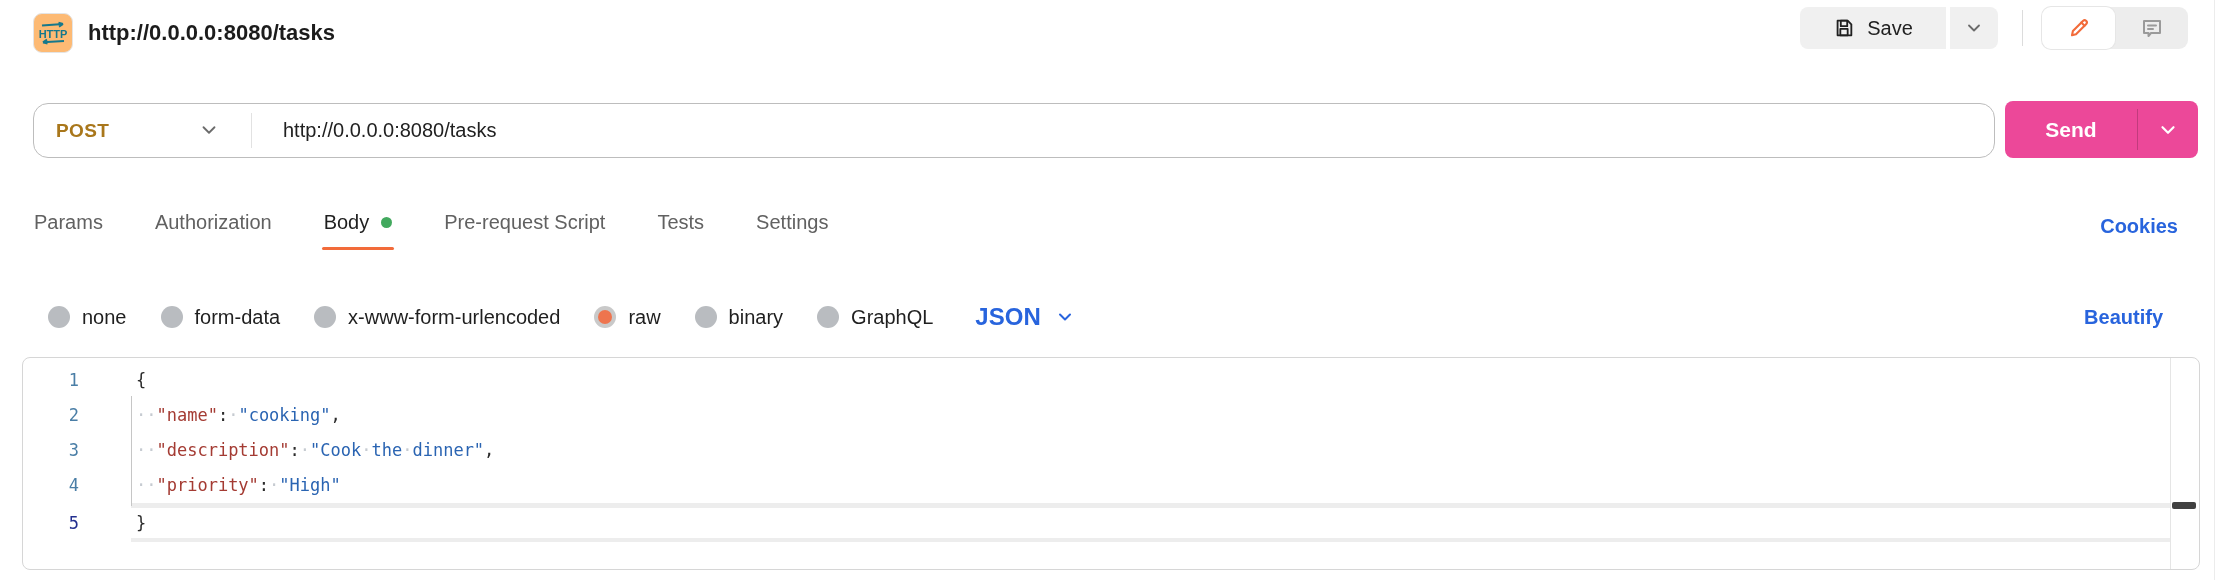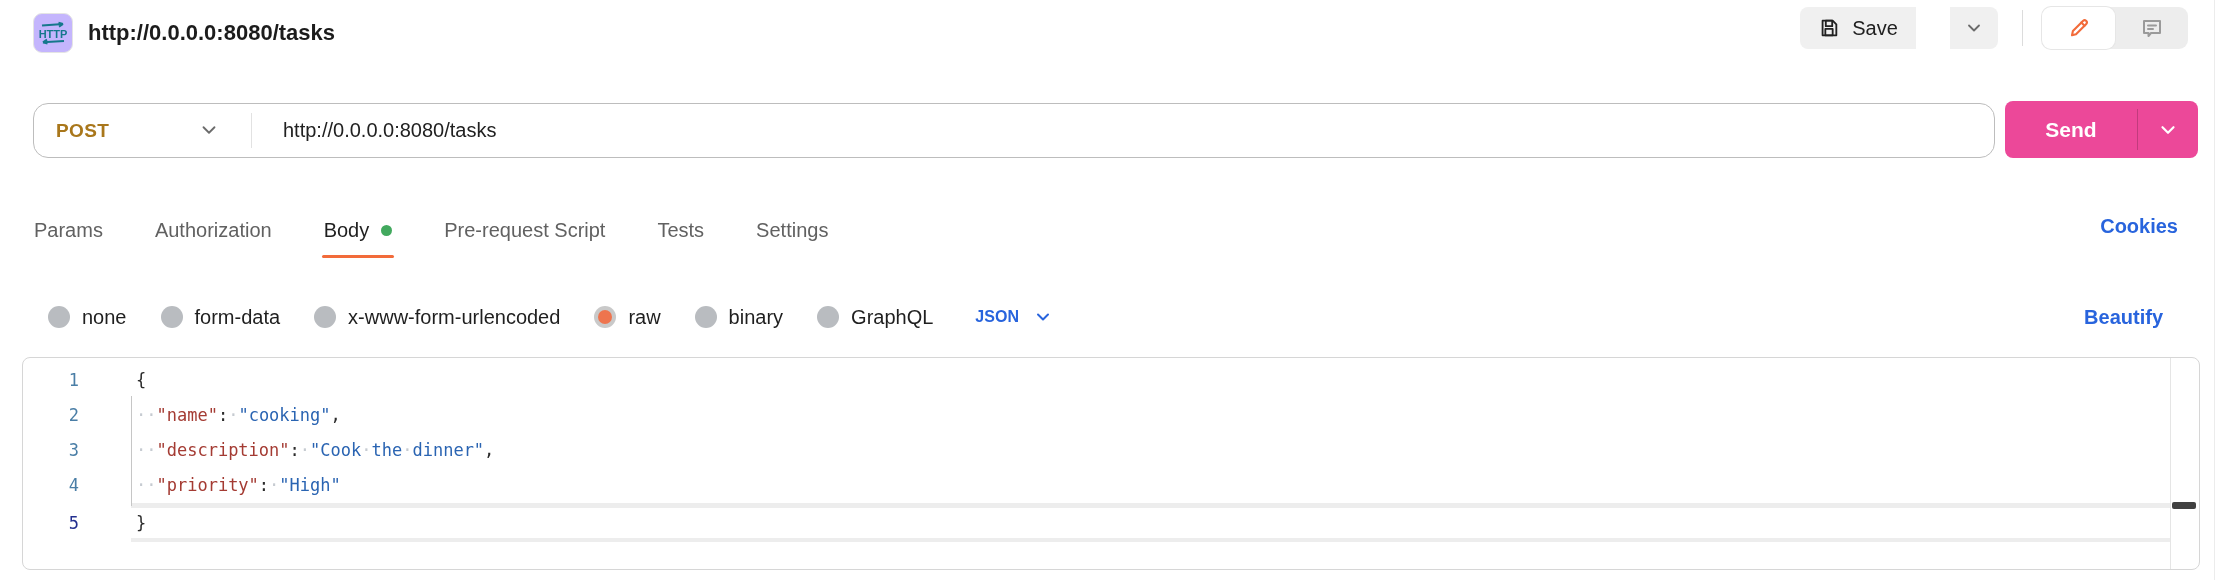--- a/index.html
+++ b/index.html
@@ -4,28 +4,28 @@
 <style>
   * { margin:0; padding:0; box-sizing:border-box; }
   html,body { background:#fff; }
   .app {
     position:relative; width:2217px; height:580px; background:#ffffff;
     font-family:"Liberation Sans", sans-serif; color:#1d1d1d; overflow:hidden;
   }
   
   .http-badge {
     position:absolute; left:33px; top:13px; width:40px; height:40px;
-    background:#c4b5fd; border:1px solid #e4e4e4; border-radius:9px;
+    background:#fdba74; border:1px solid #e4e4e4; border-radius:9px;
     display:flex; align-items:center; justify-content:center;
   }
   .page-title {
     position:absolute; left:88px; top:20px; font-size:22px; font-weight:700; color:#1c1c1c;
   }
   .save-btn {
-    position:absolute; left:1800px; top:7px; width:116px; height:42px;
+    position:absolute; left:1800px; top:7px; width:146px; height:42px;
     background:#f0f0f0; border-radius:8px 0 0 8px; display:flex; align-items:center;
     justify-content:center; gap:12px; font-size:20px; color:#212121; cursor:pointer;
   }
   .save-chevron-btn {
     position:absolute; left:1950px; top:7px; width:48px; height:42px;
     background:#f0f0f0; border-radius:0 8px 8px 0; display:flex; align-items:center; justify-content:center; cursor:pointer;
   }
   .header-divider { position:absolute; left:2022px; top:10px; height:36px; width:1px; background:#dcdcdc; }
   .segmented {
     position:absolute; left:2042px; top:7px; width:146px; height:42px;
@@ -52,42 +52,42 @@
     position:absolute; left:2005px; top:101px; width:193px; height:57px;
     background:#ec4899; border-radius:8px; color:#fff; cursor:pointer;
   }
   .send-main {
     position:absolute; left:0; top:0; width:132px; height:57px; display:flex;
     align-items:center; justify-content:center; font-size:21px; font-weight:700;
   }
   .send-split { position:absolute; left:132px; top:8px; bottom:8px; width:1px; background:rgba(0,0,0,.18); }
   .send-chev { position:absolute; left:133px; right:0; top:0; height:57px; display:flex; align-items:center; justify-content:center; }
   
-  .tabs { position:absolute; left:32px; top:200px; height:60px; display:flex; gap:48px; }
+  .tabs { position:absolute; left:32px; top:192px; height:60px; display:flex; gap:48px; }
   .tab { position:relative; display:flex; align-items:center; gap:12px; font-size:20px; color:#616161; cursor:pointer; padding:0 2px; }
   .tab .count { color:#157e3c; }
   .tab.active { color:#1f1f1f; }
   .tab.active::after {
     content:""; position:absolute; left:0; right:0; bottom:2px; height:3px;
     background:#f26b3a; border-radius:2px;
   }
   .tab .green-dot { width:11px; height:11px; border-radius:50%; background:#42a95e; }
   .cookies-link {
     position:absolute; right:39px; top:196px; height:60px; display:flex; align-items:center;
     font-size:20px; font-weight:700; color:#2864dd; cursor:pointer;
   }
   
   .body-type-row { position:absolute; left:48px; top:298px; height:38px; display:flex; align-items:center; gap:34px; }
   .bt-option { display:flex; align-items:center; gap:12px; cursor:pointer; font-size:20px; color:#1f1f1f; }
   .radio { width:22px; height:22px; border-radius:50%; background:#b9bcc0; position:relative; flex:0 0 auto; }
   .radio.selected { background:#c9c9c9; }
   .radio.selected .dot {
     position:absolute; left:4px; top:4px; width:14px; height:14px; border-radius:50%; background:#ee744e;
   }
-  .lang-select { display:flex; align-items:center; gap:14px; margin-left:8px; font-size:16px; font-weight:700; color:#2864dd; cursor:pointer; }
+  .lang-select { display:flex; align-items:center; gap:14px; margin-left:8px; font-size:24px; font-weight:700; color:#2864dd; cursor:pointer; }
   .beautify-link {
     position:absolute; right:54px; top:298px; height:38px; display:flex; align-items:center;
     font-size:20px; font-weight:700; color:#2864dd; cursor:pointer;margin-left:28px;
   }
   
   .editor {
     position:absolute; left:22px; top:357px; width:2178px; height:213px;
     border:1px solid #d6d6d6; border-radius:8px; background:#fff; overflow:hidden;
     font-family:"DejaVu Sans Mono", monospace; font-size:17px; cursor:text;
   }

